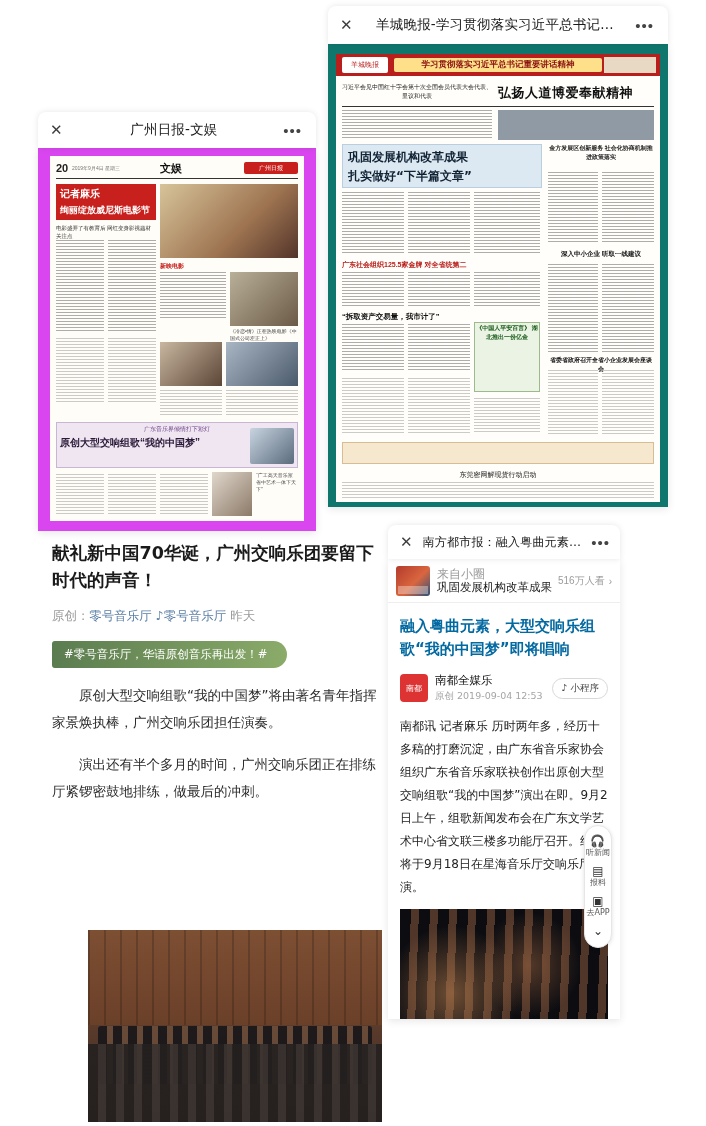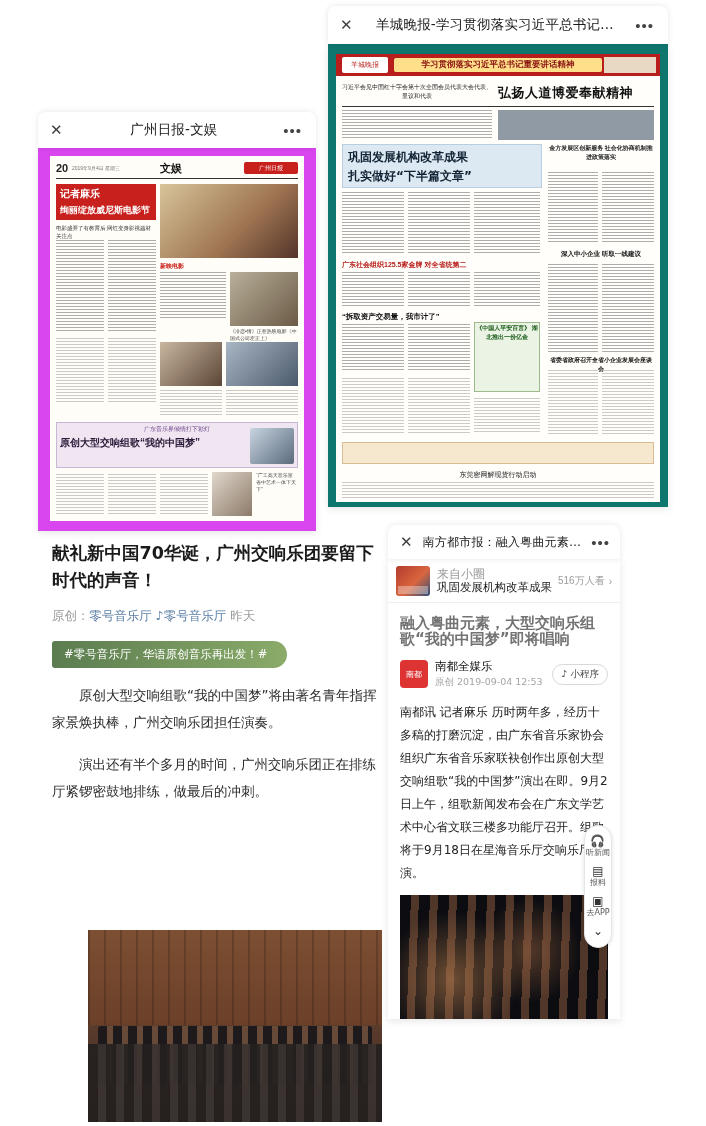--- a/index.html
+++ b/index.html
@@ -158,21 +158,21 @@
     background: linear-gradient(135deg,#b23b2c,#d9663f 55%,#2d4f7a);
     position:relative; overflow:hidden;
   }
   .acct-thumb:after{content:"";position:absolute;left:2px;bottom:2px;right:2px;height:8px;background:rgba(255,255,255,.35);}
   .acct-info { flex:1; margin-left:7px; overflow:hidden; }
   .acct-top { font-size:12px; color:#9b9b9b; line-height:12px; }
   .acct-name { font-size:11.5px; color:#1a1a1a; line-height:14px; font-family:"DejaVu Sans",sans-serif;}
   .acct-right { font-size:10px; color:#9b9b9b; white-space:nowrap; padding-left:4px;}
   .nf-body { padding: 10px 12px 0 12px; }
   .nf-title {
-    font-size: 15px; line-height:16px; color:#737373; font-weight:bold;
+    font-size: 15px; line-height:23px; color:#0369a1; font-weight:bold;
     margin: 2px 0 12px 0; font-family:"DejaVu Sans",sans-serif;
   }
   .nf-src { display:flex; align-items:center; margin-bottom: 12px;}
   .nf-logo {
     width:28px;height:28px;border-radius:4px;background:#d33;color:#fff;
     font-size:8px;line-height:9px;display:flex;align-items:center;justify-content:center;
     flex:none;font-family:"DejaVu Sans",sans-serif;
   }
   .nf-src-txt{margin-left:7px;flex:1;}
   .nf-src-name{font-size:11.5px;color:#111;font-family:"DejaVu Sans",sans-serif;}

